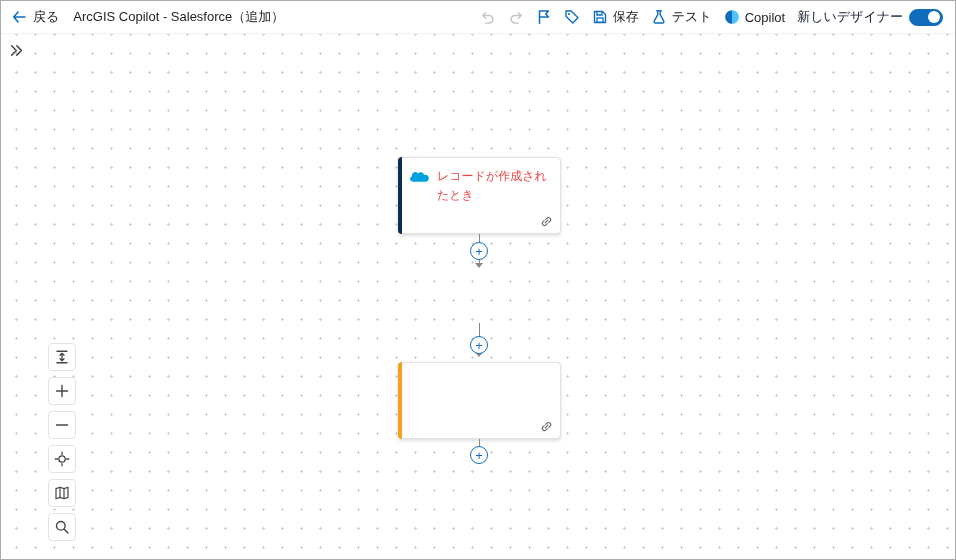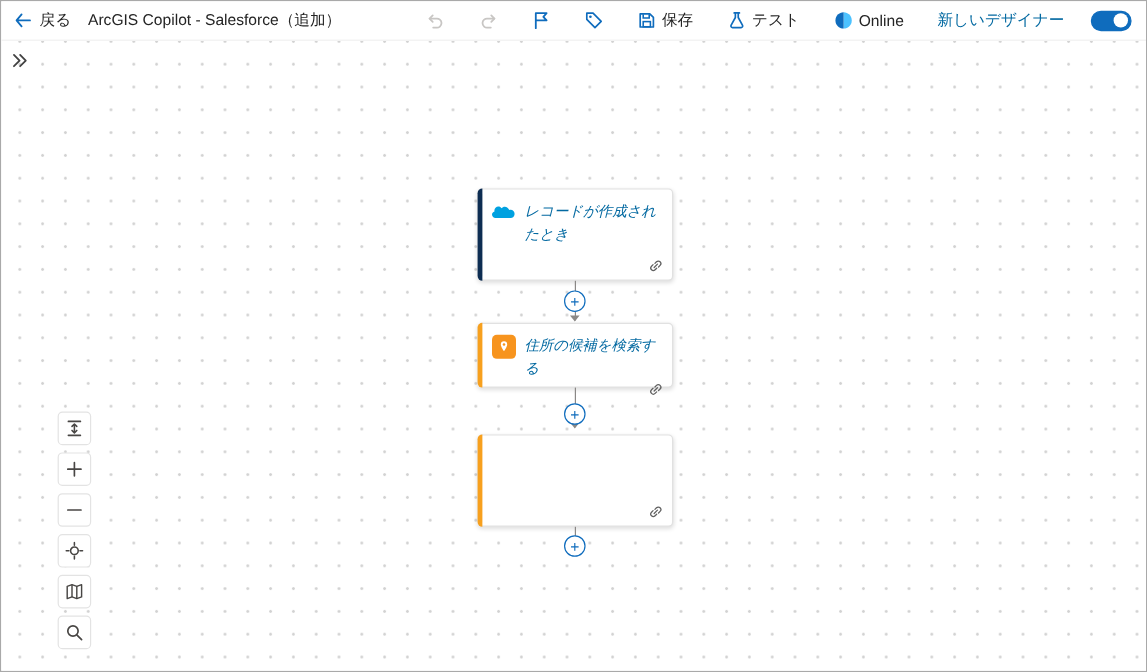--- a/index.html
+++ b/index.html
@@ -4,32 +4,32 @@
 <style>
   * { margin:0; padding:0; box-sizing:border-box; }
   body { font-family:"Liberation Sans","DejaVu Sans",sans-serif; background:#fff; }
   .page { position:relative; width:956px; height:560px; border:1px solid #a9a9a9; background:#fff; overflow:hidden; }
 
   
   .topbar { position:absolute; top:0; left:0; right:0; height:33px; background:#fff;
             display:flex; align-items:center; justify-content:space-between;
             padding:0 12px 0 10px; border-bottom:1px solid #f1f1f1; z-index:5; }
   .tb-left { display:flex; gap:14px; }
-  .tb-right { display:flex; align-items:center; gap:28px; }
+  .tb-right { display:flex; align-items:center; gap:12px; }
   .back { display:flex; align-items:center; gap:6px; background:none; border:none; cursor:pointer;
           font-family:inherit; font-size:13px; color:#242424; }
   .back .icon { color:#0f6cbd; display:flex; }
   .flow-title { font-size:13px; color:#242424; }
   .iconbtn { background:none; border:none; cursor:pointer; display:flex; align-items:center; padding:0; }
   .iconbtn.disabled { color:#c8c6c4; }
   .iconbtn.blue { color:#0f6cbd; }
   .textbtn { background:none; border:none; cursor:pointer; display:flex; align-items:center; gap:5px;
              font-family:inherit; font-size:13px; color:#242424; }
   .textbtn .icon { color:#0f6cbd; display:flex; }
-  .toggle-label { font-size:13px; color:#0369a1; }
+  .toggle-label { font-size:13px; color:#0f172a; }
   .toggle { position:relative; width:34px; height:17px; border-radius:9px; background:#0f6cbd;
             border:1px solid #0f6cbd; cursor:pointer; margin-left:-6px; }
   .toggle .knob { position:absolute; top:1.5px; right:2px; width:12px; height:12px; border-radius:50%; background:#fff; }
 
   
   .canvas { position:absolute; top:33px; left:0; right:0; bottom:0; background:#fff;
             background-image:radial-gradient(circle, #d2d2d2 1px, transparent 1.3px);
             background-size:19px 19px; background-position:6px 10px; cursor:grab; }
   .expand-btn { position:absolute; left:5px; top:6px; background:none; border:none; cursor:pointer;
                 color:#242424; display:flex; padding:3px; }
@@ -37,21 +37,21 @@
   
   .node { position:absolute; width:163px; background:#fff; border:1px solid #e1e1e1; border-radius:4px;
           box-shadow:0 1.6px 3.6px rgba(0,0,0,.13); display:flex; flex-direction:column; cursor:pointer; }
   .accent { position:absolute; left:-1px; top:-1px; bottom:-1px; width:4px; border-radius:4px 0 0 4px; }
   .accent-sf { background:#0d2d52; }
   .accent-arcgis { background:#f7a01e; }
   .node-main { display:flex; align-items:flex-start; gap:7px; padding:9px 6px 2px 11px; }
   .node-icon { flex:0 0 20px; width:20px; height:20px; display:flex; align-items:center; justify-content:center; }
   .arcgis-chip { width:20px; height:20px; border-radius:4px; background:#f7941e; display:flex;
                  align-items:center; justify-content:center; }
-  .node-title { font-size:12px; line-height:1.55; color:#0369a1;font-style:italic; }
+  .node-title { font-size:12px; line-height:1.55; color:#ef4444; }
   .node-footer { margin-top:auto; display:flex; justify-content:flex-end; padding:0 7px 5px; color:#616161; }
 
   
   .conn-line { position:absolute; width:1px; background:#8a8886; }
   .arrowhead { position:absolute; width:0; height:0; border-left:4px solid transparent;
                border-right:4px solid transparent; border-top:5px solid #8a8886; }
   .plus-btn { position:absolute; width:18px; height:18px; border-radius:50%; background:#fff;
               border:1px solid #0f6cbd; color:#0f6cbd; font-size:13px; line-height:15px; text-align:center;
               cursor:pointer; padding:0; font-family:inherit; z-index:2; }
 
@@ -129,21 +129,21 @@
         </span>
         <span>テスト</span>
       </button>
       <button class="textbtn">
         <span class="icon">
           <svg width="16" height="16" viewBox="0 0 16 16">
               <path d="M8 1.2 C11.8 1.2 14.8 4.2 14.8 8 C14.8 11.8 11.8 14.8 8 14.8 Z" fill="#4cc2ff"></path>
               <path d="M8 1.2 C4.2 1.2 1.2 4.2 1.2 8 C1.2 11.8 4.2 14.8 8 14.8 Z" fill="#0f6cbd"></path>
             </svg>
         </span>
-        <span>Online</span>
+        <span>Copilot</span>
       </button>
       <span class="toggle-label">新しいデザイナー</span>
       <button class="toggle">
         <span class="knob"></span>
       </button>
     </div>
   </header>
 
   <div class="canvas">
 
@@ -171,41 +171,20 @@
               <path d="M6.3 9.7 L9.7 6.3 M5.2 6.8 L3.6 8.4 A2.6 2.6 0 0 0 7.3 12.1 L8.9 10.5 M10.8 9.2 L12.4 7.6 A2.6 2.6 0 0 0 8.7 3.9 L7.1 5.5" fill="none" stroke="currentColor" stroke-width="1.3" stroke-linecap="round"></path>
             </svg>
         </span>
       </div>
     </div>
 
     <div class="conn-line" style="left:478px; top:200px; height:33px;"></div>
     <div class="arrowhead" style="left:474px; top:229px;"></div>
     <button class="plus-btn" style="left:469px; top:208px;">+</button>
 
-    <div class="node" style="left:397px; top:235px; height:54px;">
-      <span class="accent accent-arcgis"></span>
-      <div class="node-main">
-        <span class="node-icon">
-          <span class="arcgis-chip">
-            <svg width="14" height="14" viewBox="0 0 20 20">
-                <path d="M10 3.5 a3.8 3.8 0 0 1 3.8 3.8 c0 2.8 -3.8 8 -3.8 8 s-3.8 -5.2 -3.8 -8 A3.8 3.8 0 0 1 10 3.5 Z" fill="#fff"></path>
-                <circle cx="10" cy="7.3" r="1.5" fill="#f7941e"></circle>
-              </svg>
-          </span>
-        </span>
-        <span class="node-title">住所の候補を検索する</span>
-      </div>
-      <div class="node-footer">
-        <span>
-          <svg width="13" height="13" viewBox="0 0 16 16">
-              <path d="M6.3 9.7 L9.7 6.3 M5.2 6.8 L3.6 8.4 A2.6 2.6 0 0 0 7.3 12.1 L8.9 10.5 M10.8 9.2 L12.4 7.6 A2.6 2.6 0 0 0 8.7 3.9 L7.1 5.5" fill="none" stroke="currentColor" stroke-width="1.3" stroke-linecap="round"></path>
-            </svg>
-        </span>
-      </div>
-    </div>
 
     <div class="conn-line" style="left:478px; top:289px; height:33px;"></div>
     <div class="arrowhead" style="left:474px; top:318px;"></div>
     <button class="plus-btn" style="left:469px; top:302px;">+</button>
 
     <div class="node" style="left:397px; top:328px; height:77px;">
       <span class="accent accent-arcgis"></span>
       <div class="node-footer">
         <span>
           <svg width="13" height="13" viewBox="0 0 16 16">

